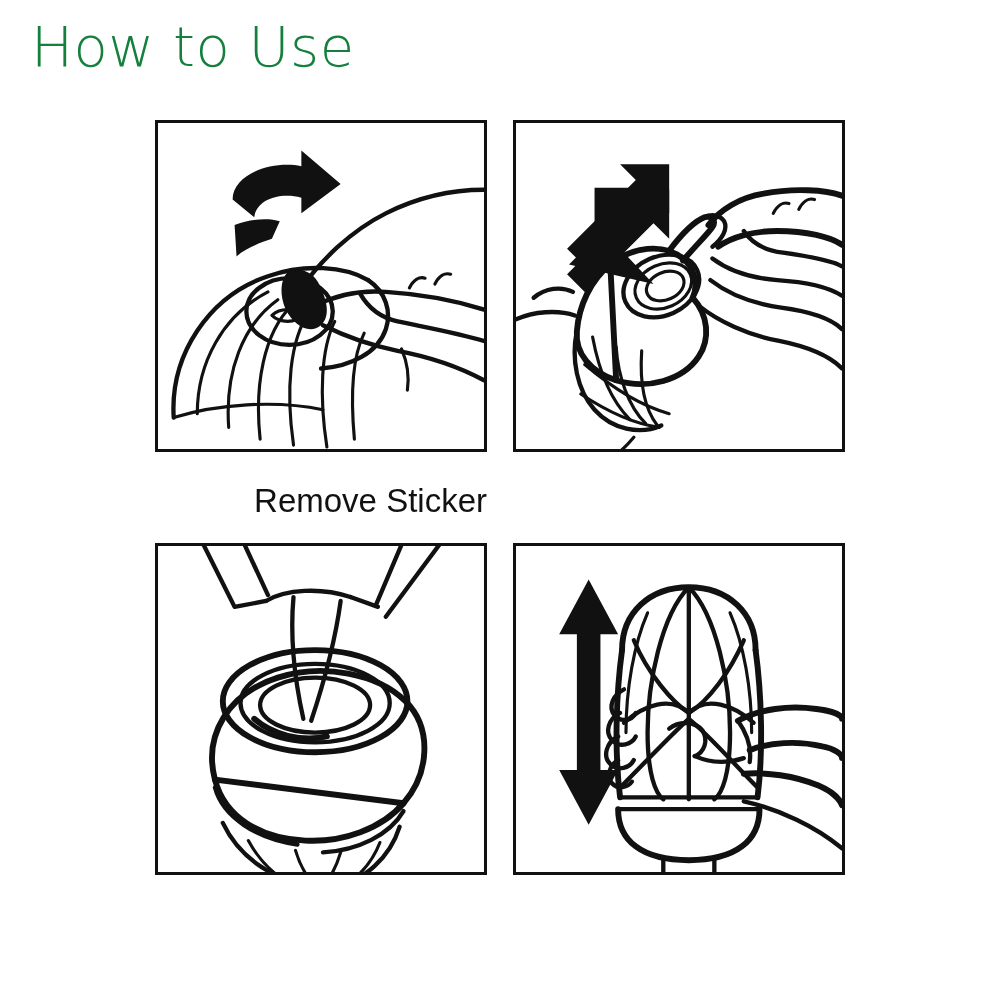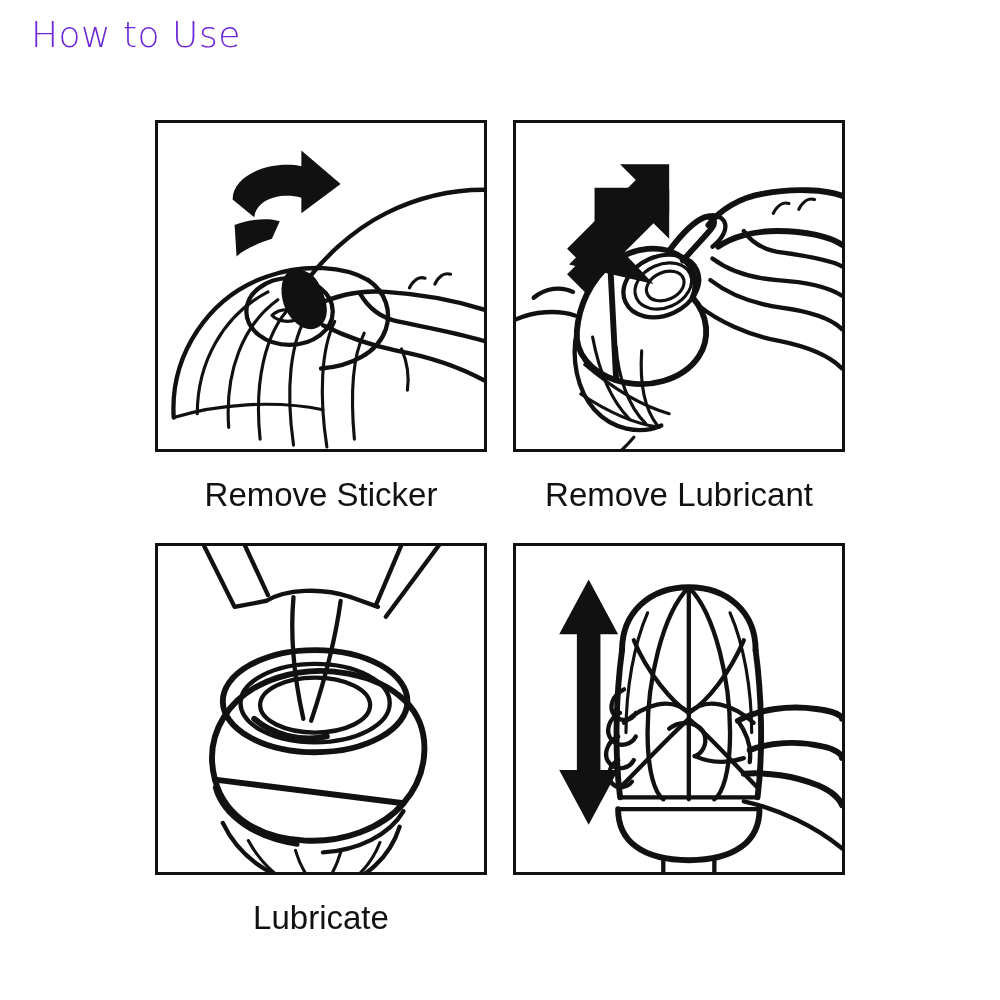--- a/index.html
+++ b/index.html
@@ -14,24 +14,24 @@
     font-family: "Liberation Sans", sans-serif;
     color: #111111;
     overflow: hidden;
   }
 
   .page-title {
     position: absolute;
     left: 31px;
     top: 14px;
     font-family: "DejaVu Sans", sans-serif;
-    font-size: 36px;
+    font-size: 56px;
     font-weight: 300;
     letter-spacing: 0.5px;
-    color: #6d28d9;
+    color: #15803d;
     white-space: nowrap;
   }
 
   .grid {
     position: absolute;
     left: 0;
     top: 0;
     width: 1000px;
     height: 1000px;
   }
@@ -58,26 +58,26 @@
     position: absolute;
     left: 0;
     top: 0;
     width: 100%;
     height: 100%;
     display: block;
   }
 
   .caption {
     width: 332px;
-    text-align: center;
+    text-align: right;
     font-family: "Liberation Sans", sans-serif;
     font-size: 33px;
     font-weight: 400;
     color: #111111;
-    margin-top: 24px;
+    margin-top: 30px;
     white-space: nowrap;
   }
 
   .ink {
     fill: none;
     stroke: #111111;
     stroke-linecap: round;
     stroke-linejoin: round;
   }
   .ink-thin  { stroke-width: 3.2; }
@@ -163,21 +163,20 @@
           <path class="ink ink-thick" d="M206 126 C 220 116, 242 110, 266 110 C 296 110, 320 116, 332 124"></path>
           <path class="ink ink-med" d="M232 110 C 240 122, 254 130, 272 132 C 300 136, 322 140, 332 146"></path>
           <path class="ink ink-thin" d="M262 92 C 266 84, 272 80, 278 82"></path>
           <path class="ink ink-thin" d="M288 88 C 292 80, 298 76, 304 78"></path>
           <path class="ink ink-med" d="M200 138 C 216 150, 240 158, 266 160 C 296 162, 320 168, 332 176"></path>
           <path class="ink ink-med" d="M198 160 C 216 174, 242 184, 270 188 C 300 192, 322 200, 332 210"></path>
           <path class="ink ink-med" d="M186 186 C 206 202, 236 216, 268 222 C 298 228, 320 238, 332 250"></path>
         </g>
       </svg>
     </div>
-    <div class="caption">Remove Lubricant</div>
   </div>
 
   <div class="step step-r2 step-c1">
     <div class="panel">
       <svg viewBox="0 0 332 332" xmlns="http://www.w3.org/2000/svg">
         <g>
           <path class="ink ink-med" d="M44 -6 L 78 62 L 110 56"></path>
           <path class="ink ink-med" d="M86 -6 L 112 50"></path>
           <path class="ink ink-med" d="M110 56 C 130 44, 166 42, 196 52"></path>
           <path class="ink ink-med" d="M196 52 L 224 62"></path>
@@ -199,21 +198,20 @@
           <path class="ink ink-med" d="M250 270 C 236 294, 204 310, 168 312"></path>
           <path class="ink ink-med" d="M66 282 C 82 316, 114 338, 150 344"></path>
           <path class="ink ink-med" d="M246 286 C 236 318, 210 340, 180 348"></path>
           <path class="ink ink-thin" d="M92 300 C 106 326, 128 344, 152 352"></path>
           <path class="ink ink-thin" d="M226 302 C 216 328, 196 346, 172 354"></path>
           <path class="ink ink-thin" d="M140 310 C 146 330, 156 344, 168 352"></path>
           <path class="ink ink-thin" d="M186 312 C 180 332, 172 344, 162 352"></path>
         </g>
       </svg>
     </div>
-    <div class="caption">Lubricate</div>
   </div>
 
   <div class="step step-r2 step-c2">
     <div class="panel">
       <svg viewBox="0 0 332 332" xmlns="http://www.w3.org/2000/svg">
         <g>
           <path class="solid" d="M44 90 L 74 34 L 104 90 L 86 90 L 86 228 L 104 228 L 74 284 L 44 228 L 62 228 L 62 90 Z"></path>
         </g>
         <g>
           <path class="ink ink-thick" d="M108 106 C 108 68, 136 42, 176 42 C 216 42, 244 68, 244 106"></path>

